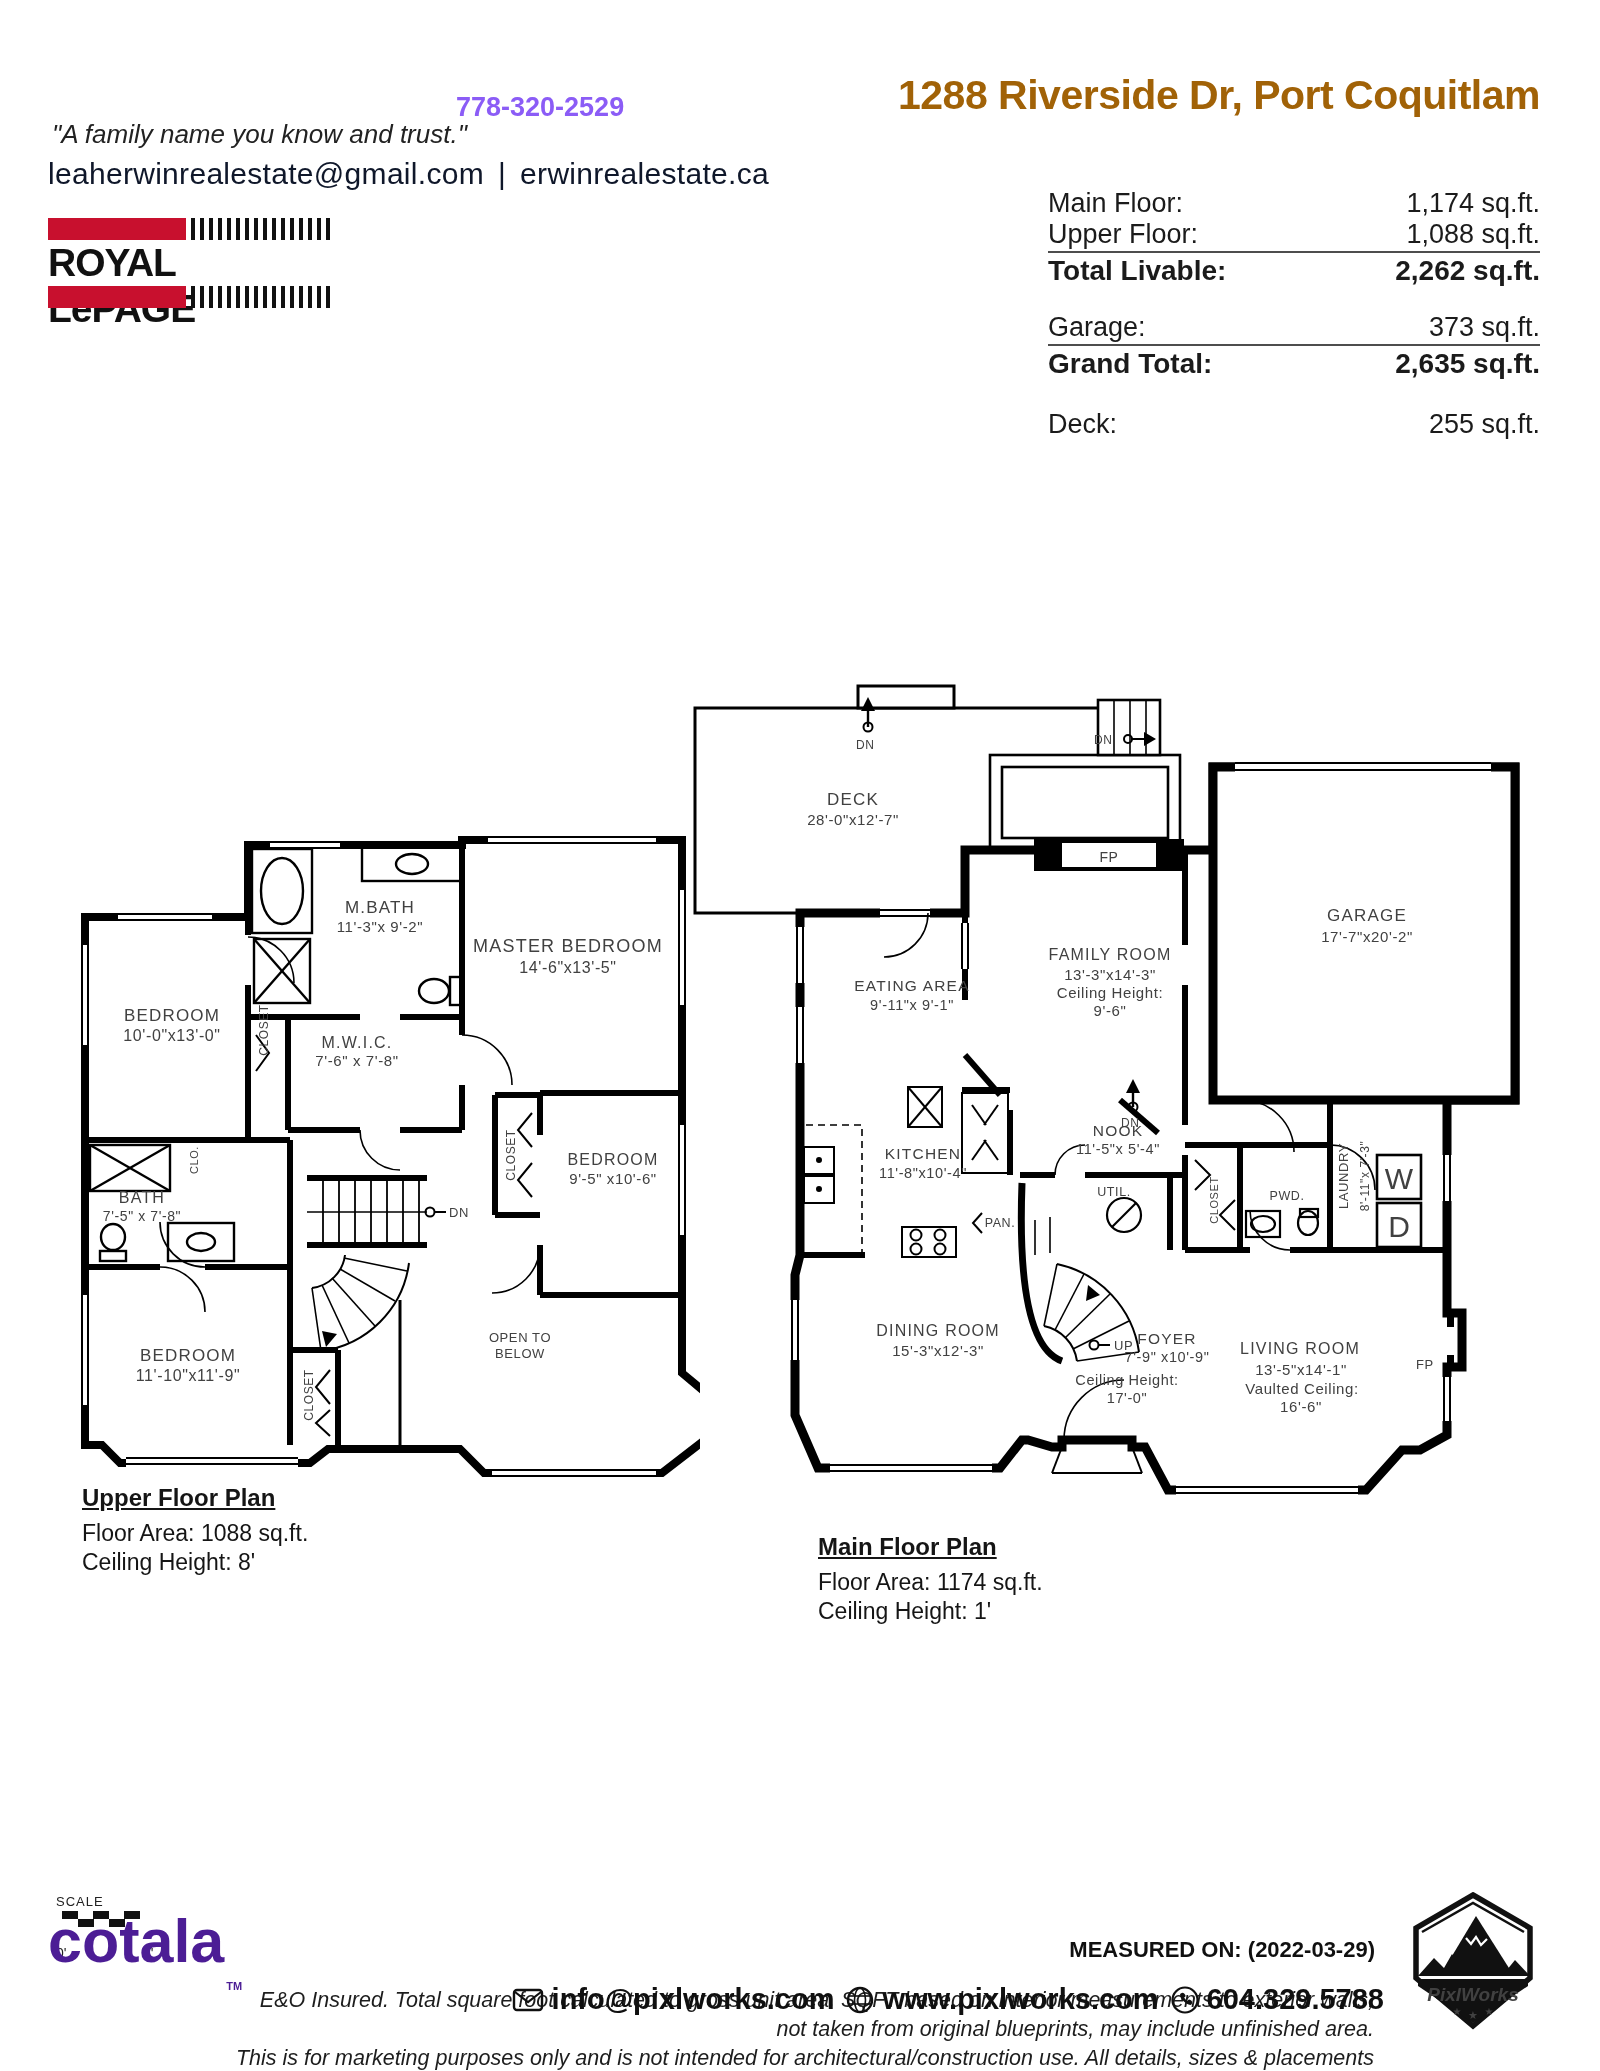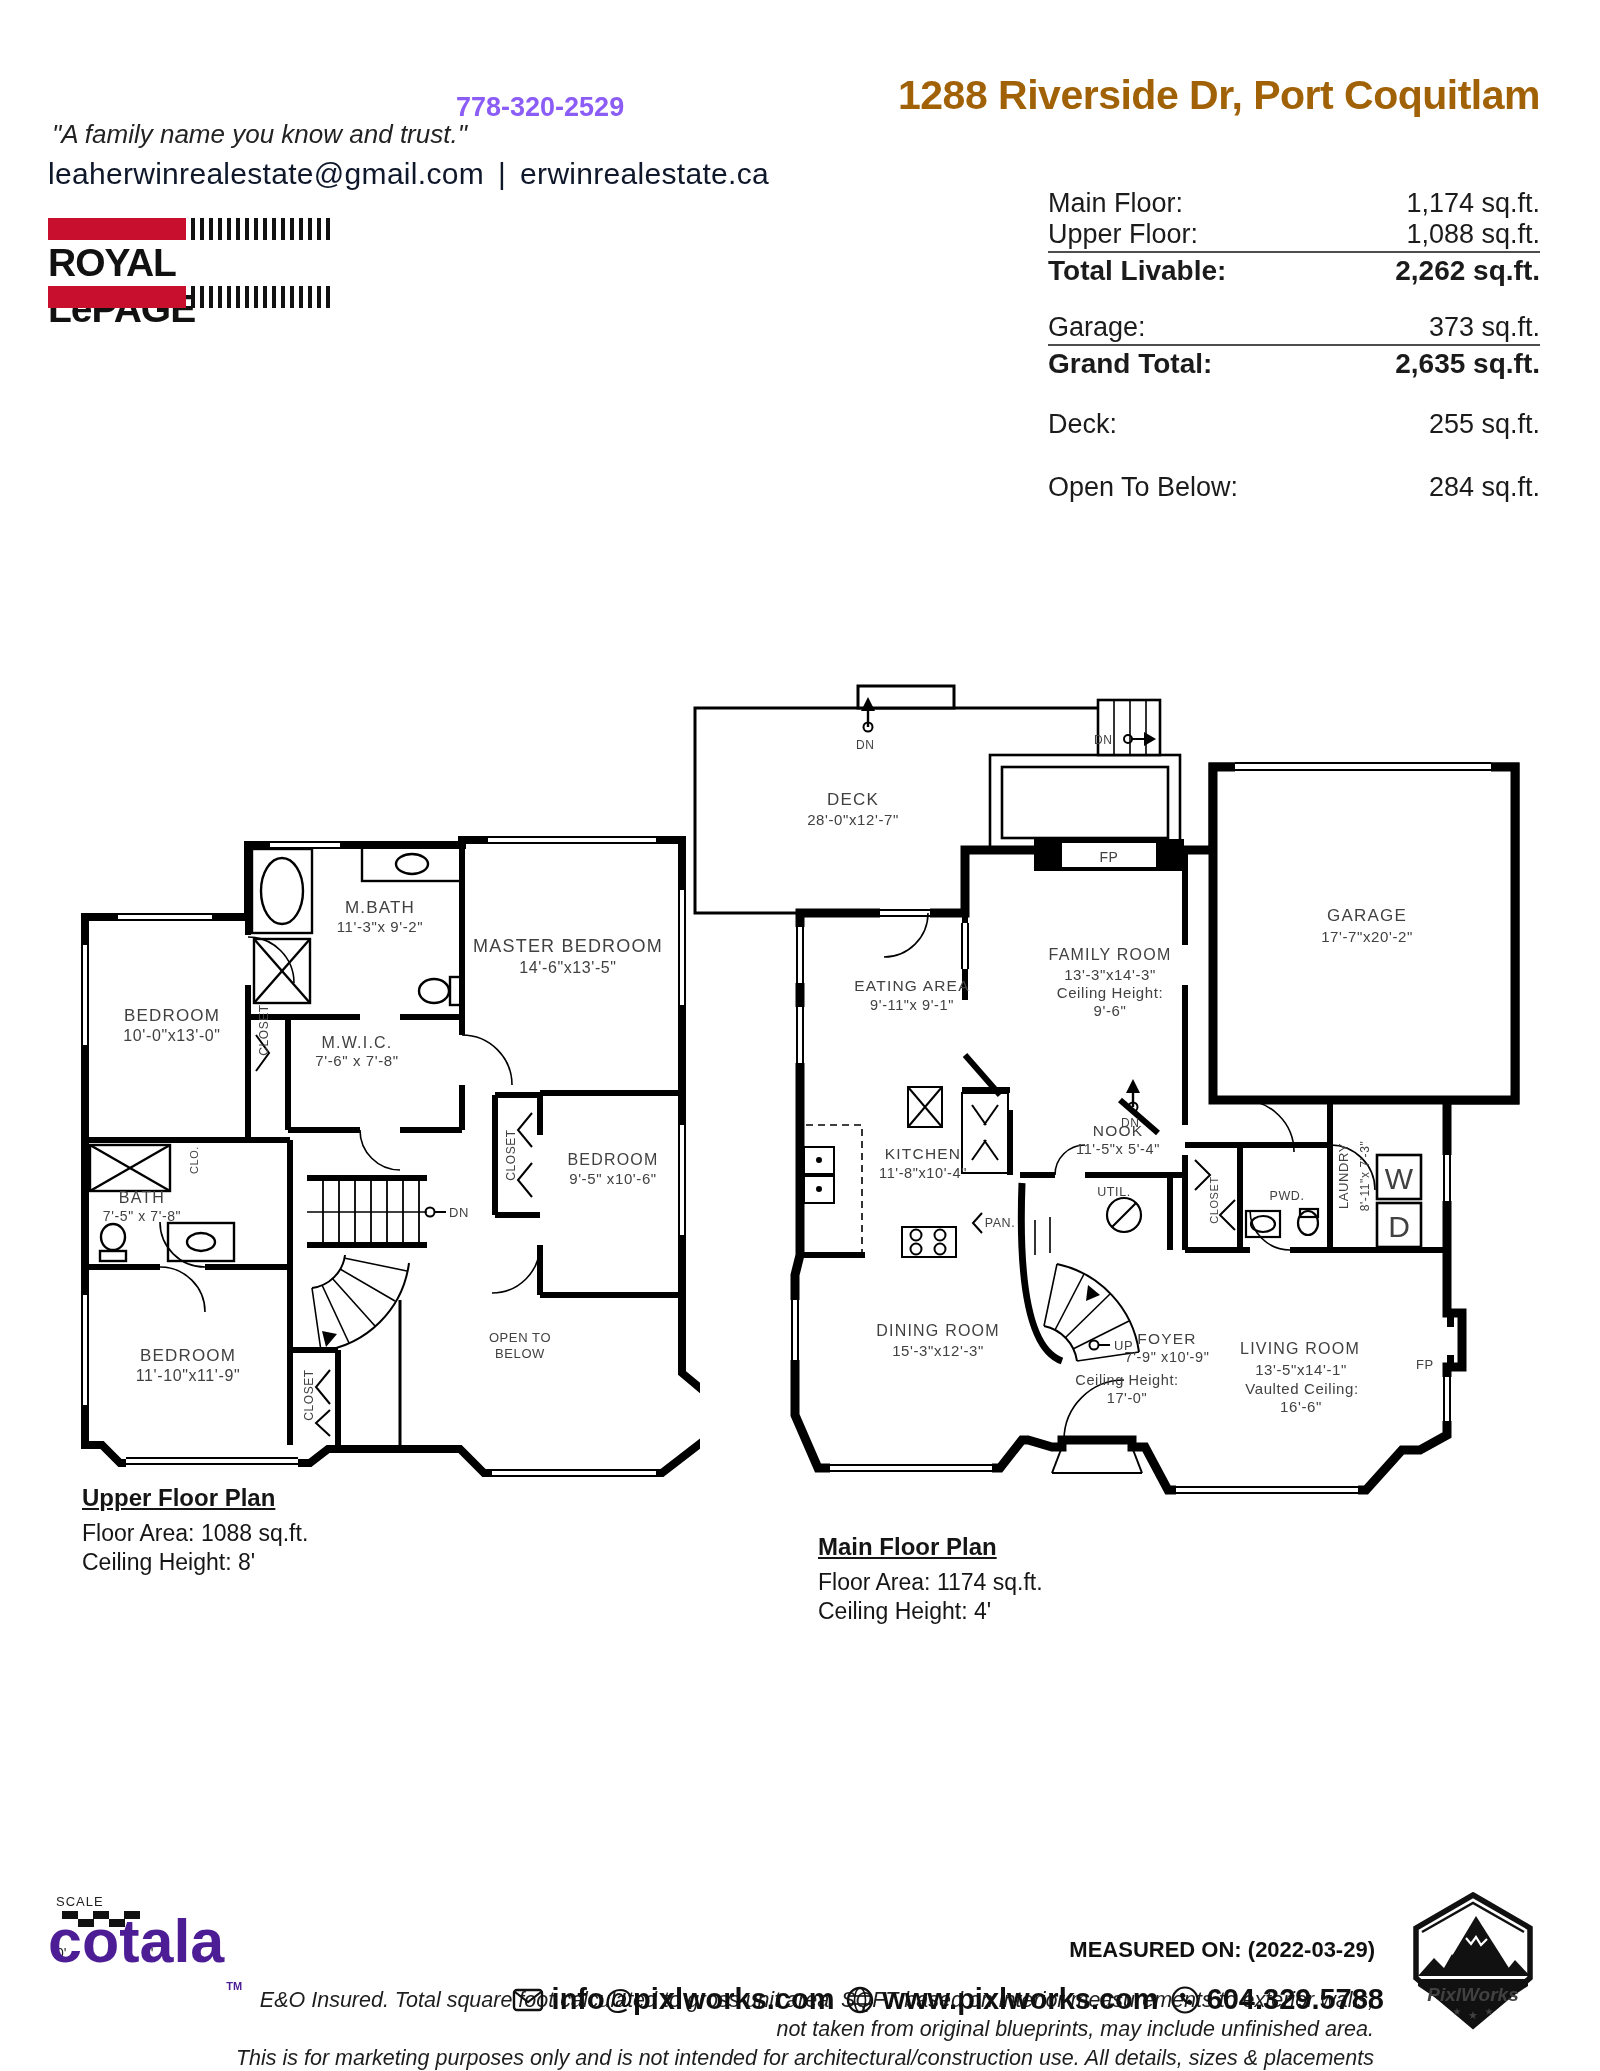--- a/index.html
+++ b/index.html
@@ -102,24 +102,20 @@
         <span>373 sq.ft.</span>
       </div>
     <div class="a-rule"></div>
     <div class="a-row bold">
         <span>Grand Total:</span>
         <span>2,635 sq.ft.</span>
       </div>
     <div class="a-row gap28">
         <span>Deck:</span>
         <span>255 sq.ft.</span>
-      </div>
-    <div class="a-row gap32">
-        <span>Open To Below:</span>
-        <span>284 sq.ft.</span>
       </div>
   </div>
 
   <svg class="abs" style="left:60px;top:795px;" width="640" height="700" viewBox="0 0 640 700">
 
     <path d="M 25,122 H 188 V 50 H 402 V 45 H 622 V 578 L 646,598 V 644 L 602,678 H 424 L 400,654 H 268 L 250,668 H 60 L 42,650 H 25 Z" fill="#fff" stroke="#000" stroke-width="8"></path>
 
     <g stroke="#000" stroke-width="6">
       <line x1="188" y1="50" x2="188" y2="140"></line>
         <line x1="188" y1="190" x2="188" y2="345"></line>
@@ -533,21 +529,21 @@
   </svg>
 
   <div class="abs plan-title upper-title">
     <div class="t">Upper Floor Plan</div>
     <div class="l">Floor Area: 1088 sq.ft.</div>
     <div class="l">Ceiling Height: 8'</div>
   </div>
   <div class="abs plan-title main-title">
     <div class="t">Main Floor Plan</div>
     <div class="l">Floor Area: 1174 sq.ft.</div>
-    <div class="l">Ceiling Height: 4'</div>
+    <div class="l">Ceiling Height: 1'</div>
   </div>
 
   <div class="abs scale-label">SCALE</div>
   <div class="abs scale-bar">
     <div style="left:0;top:0;"></div>
       <div style="left:31px;top:0;"></div>
       <div style="left:62px;top:0;"></div>
     <div style="left:16px;top:8px;"></div>
       <div style="left:47px;top:8px;"></div>
   </div>

